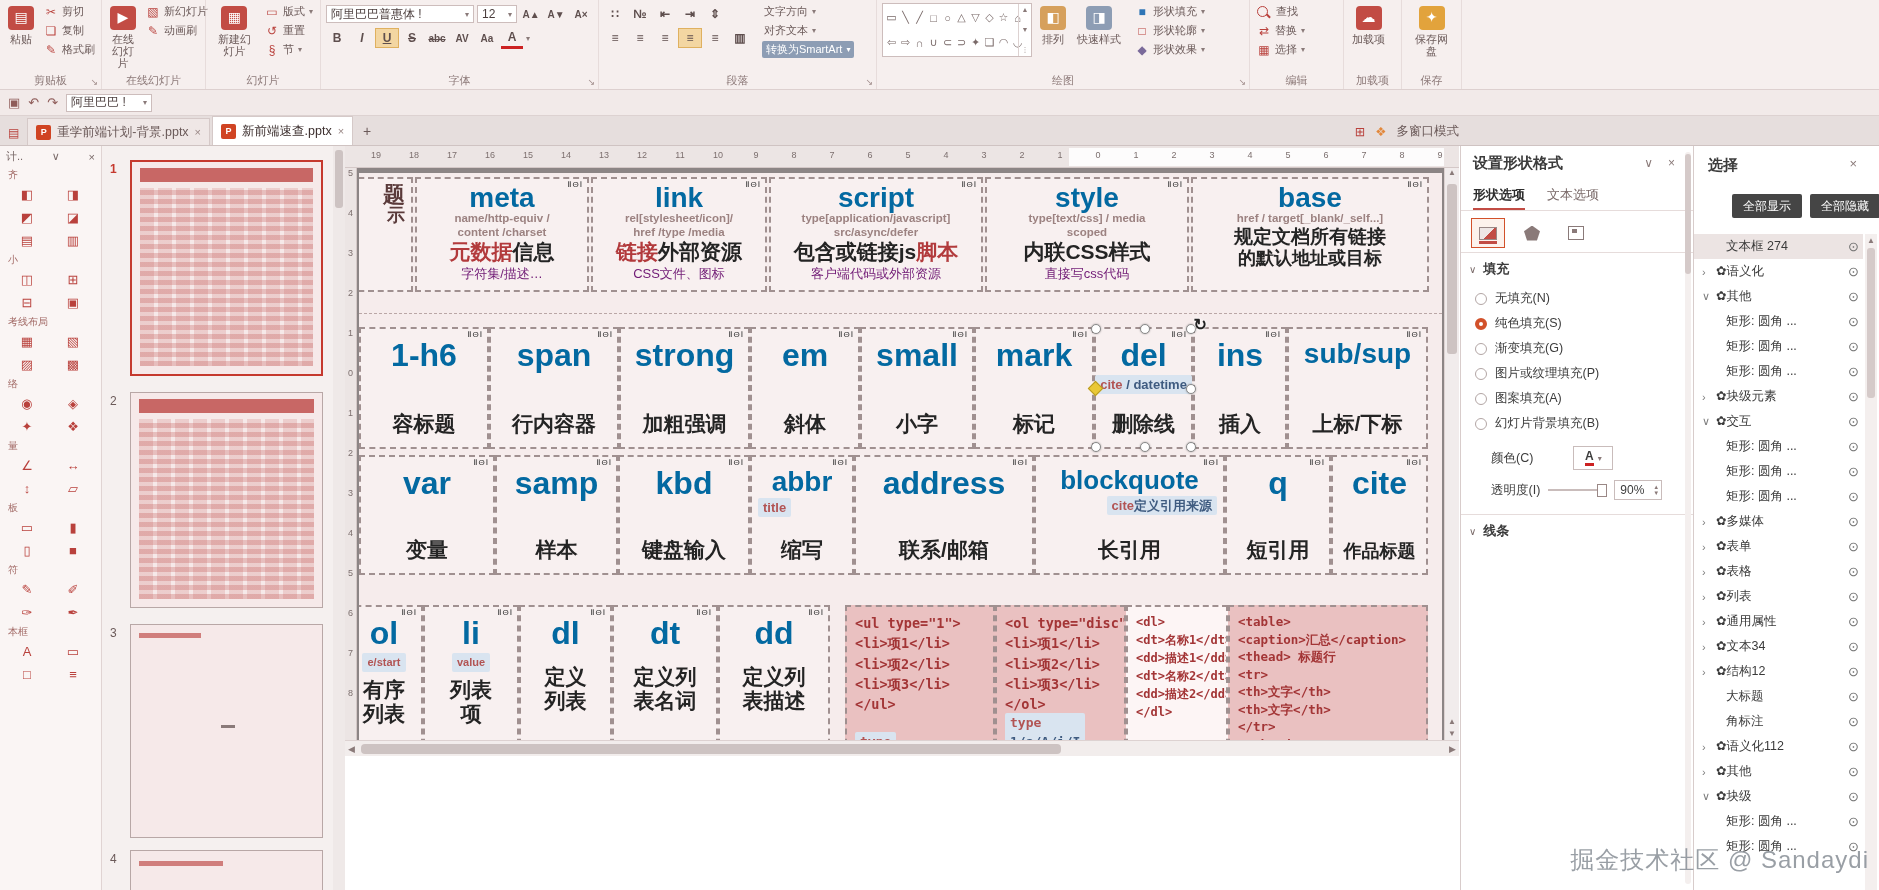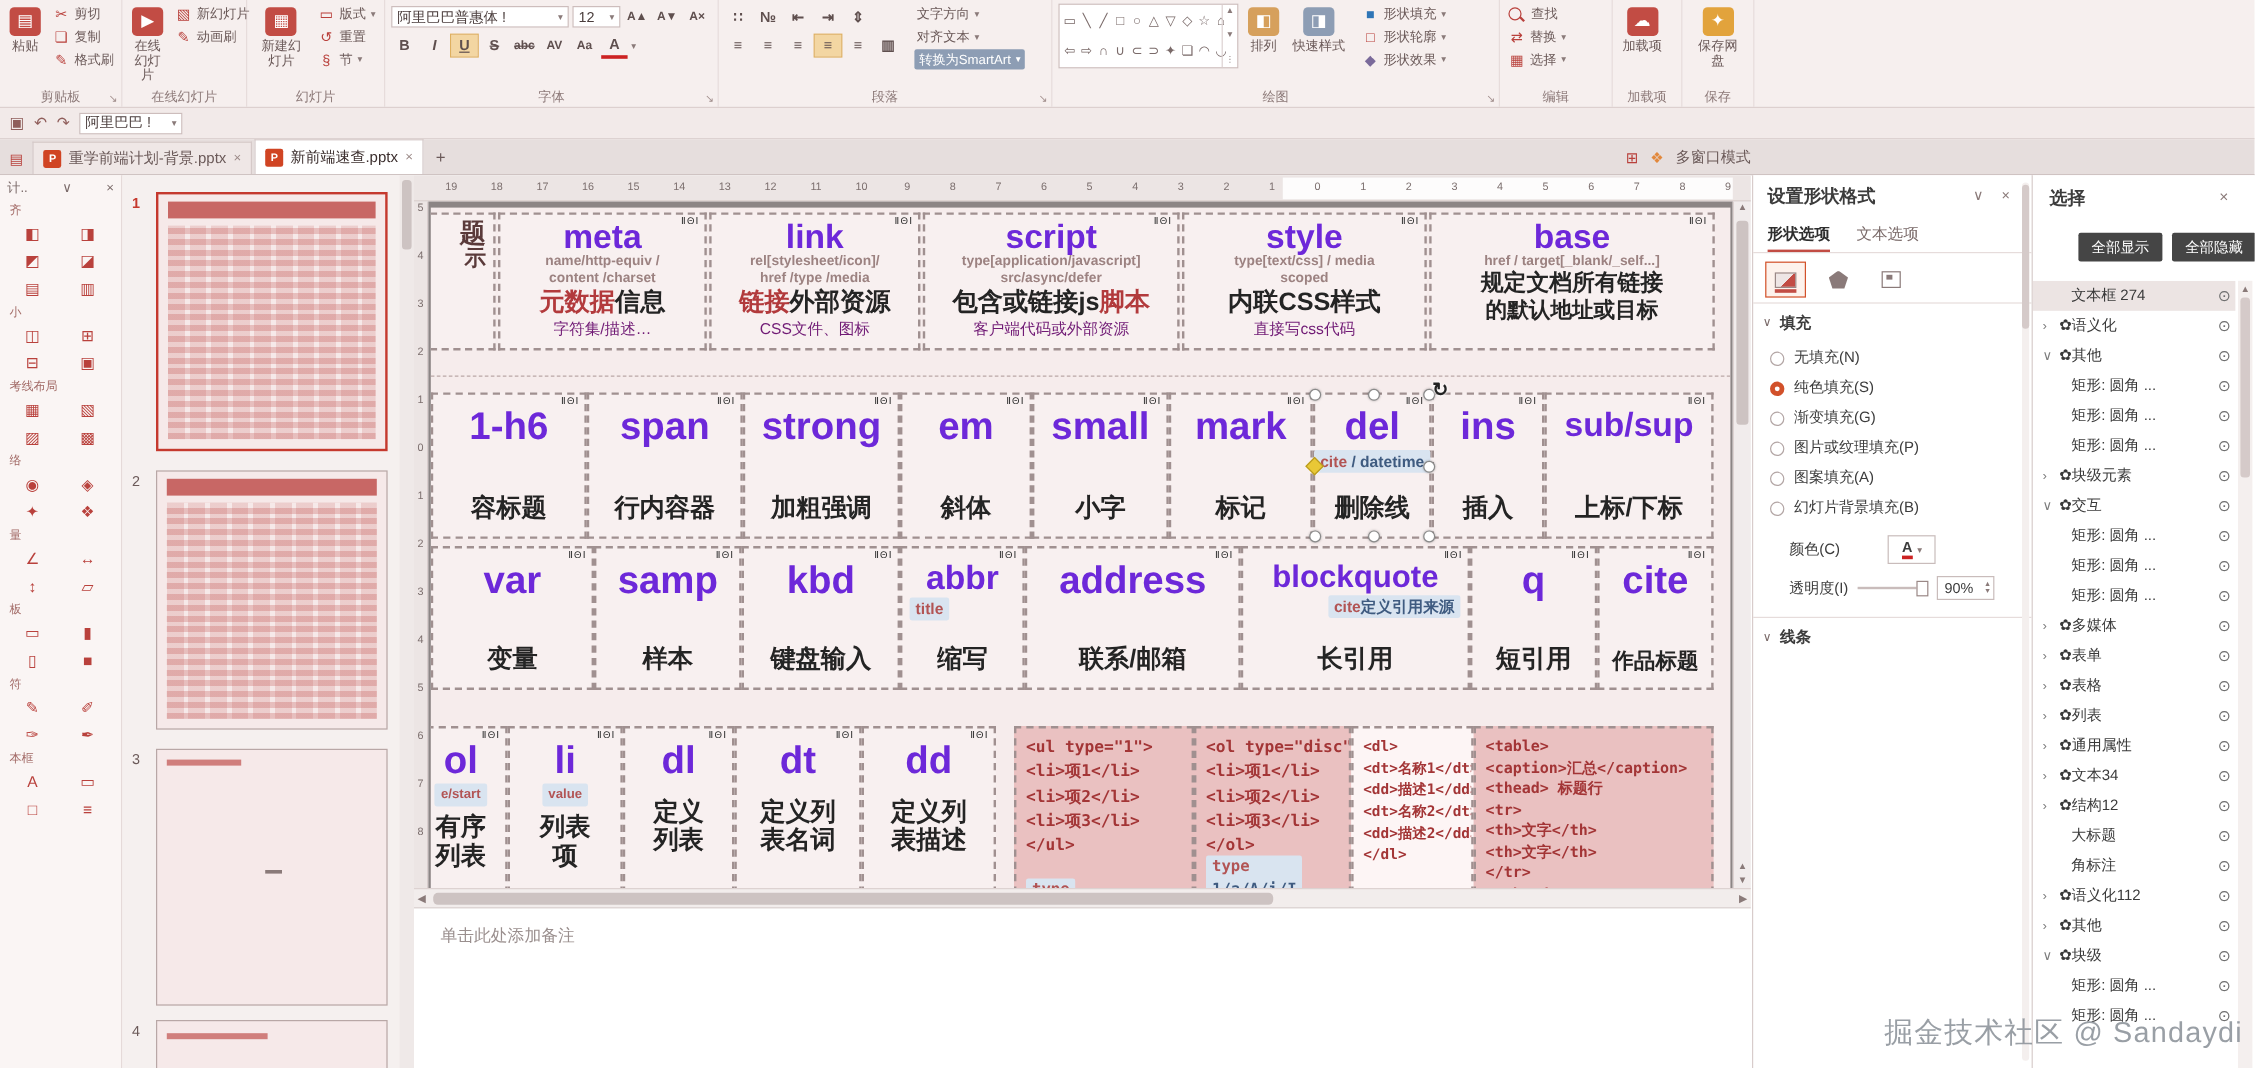--- a/index.html
+++ b/index.html
@@ -92,21 +92,21 @@
   .rulerv{position:absolute;left:0;top:22px;width:12px;bottom:150px;background:#ece5e4;border-right:1px solid #d4c8c7;
     display:flex;flex-direction:column;box-sizing:border-box;}
   .rvnum{height:40px;text-align:center;font-size:9px;color:#7c6f6e;flex:none;}
   .canvas{position:absolute;left:12px;top:22px;width:1087px;height:572px;background:#8c8585;overflow:hidden;}
   .slide{position:absolute;left:2px;top:5px;width:1083px;height:567px;background:#f6ecec;overflow:hidden;}
   .guideh{position:absolute;left:0;right:0;top:140px;border-top:1.5px dashed #baa7a6;}
 
   .card{position:absolute;box-sizing:border-box;border:2px dashed #a09090;background:rgba(255,255,255,.22);
     display:flex;flex-direction:column;align-items:center;padding:2px 2px 5px 2px;overflow:hidden;}
   .cicons{position:absolute;top:1px;right:4px;font-size:8px;letter-spacing:1px;color:#2d2d2d;}
-  .ctitle{font-weight:bold;color:#6d28d9;line-height:1.05;white-space:nowrap;}
+  .ctitle{font-weight:bold;color:#0369a1;line-height:1.05;white-space:nowrap;}
   .r1t{font-size:28px;margin-top:2px;}
   .r2t{font-size:32px;margin-top:8px;}
   .attr{font-size:11.5px;color:#9c8281;line-height:1.2;white-space:nowrap;font-weight:bold;}
   .desc{font-size:21px;font-weight:bold;color:#242424;line-height:1.15;white-space:nowrap;}
   .desc .red{color:#b23a3c;}
   .mtauto{margin-top:auto;margin-bottom:6px;}
   .sub{font-size:13px;color:#701a75;white-space:nowrap;margin-top:1px;}
   .chip{background:#d9e4f0;border-radius:2px;font-size:13px;font-weight:bold;padding:0 5px;
     line-height:19px;white-space:nowrap;margin-top:2px;}
   .chip .ca{color:#b25454;}
@@ -852,23 +852,20 @@
         <span>▼</span>
       </div>
     </div>
 
     <div class="hscroll">
       <span style="position:absolute;left:3px;top:3px">◀</span>
       <div class="hthumb"></div>
       <span style="position:absolute;right:3px;top:3px">▶</span>
     </div>
 
-    <div class="notes">
-      <span>单击此处添加备注</span>
-    </div>
   </div>
 
   <div class="fpanel">
     <div class="fphead">设置形状格式</div>
     <span class="fpctl" style="right:40px">∨</span>
     <span class="fpctl" style="right:18px">×</span>
     <div class="fptabs">
       <span class="fptab on">形状选项</span>
       <span class="fptab">文本选项</span>
     </div>

